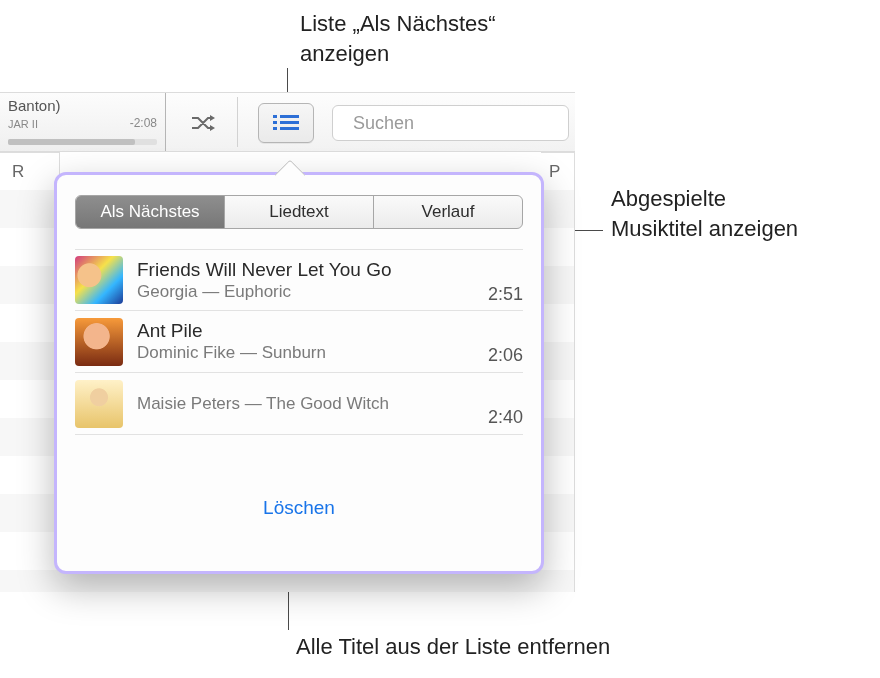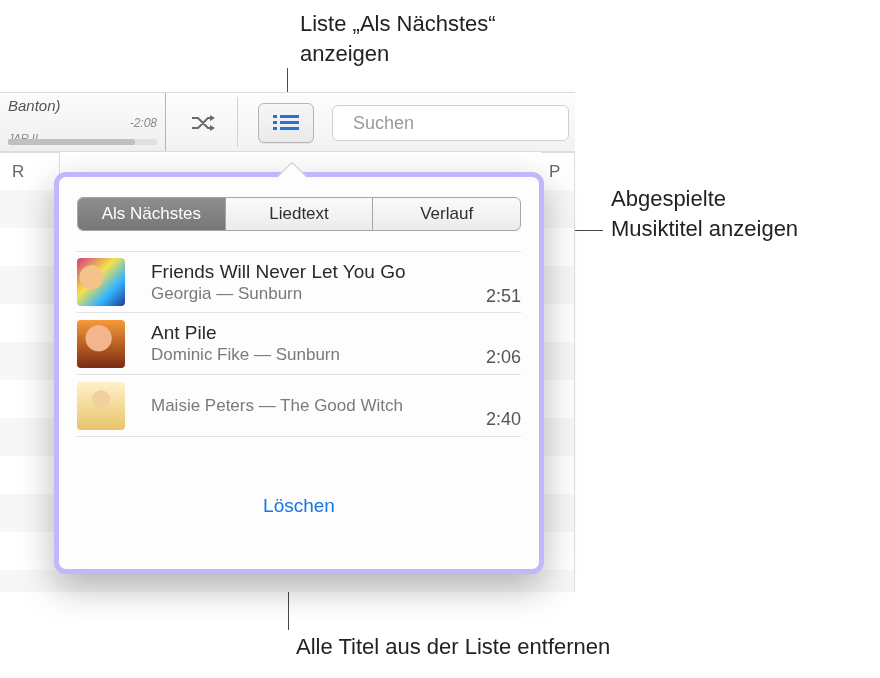--- a/index.html
+++ b/index.html
@@ -51,27 +51,26 @@
     display: flex;
     align-items: center;
   }
   .now-playing {
     position: absolute;
     left: 0; top: 0; bottom: 0;
     width: 166px;
     border-right: 1px solid var(--border-gray);
     background: linear-gradient(#fcfcfc,#efefef);
     padding: 4px 10px 4px 8px;
-    font-style: italic;
   }
   .now-playing .np-line1 {
     font-size: 15px; color:#555; white-space:nowrap; overflow:hidden;
   }
   .now-playing .np-line2 {
-    font-size: 11px; color:#888; white-space:nowrap; overflow:hidden; margin-top:18px;
+    font-size: 11px; color:#888; white-space:nowrap; overflow:hidden; margin-top:4px;
   }
   .now-playing .np-time {
     font-size: 12px; color:#888; position:absolute; right:8px; top:23px;
   }
   .now-playing .np-track {
     position:absolute; left:0; right:0; bottom:6px; height:6px;
     background:#e0e0e0; border-radius:2px; margin:0 8px;
   }
   .now-playing .np-track .np-fill{
     width:85%; height:100%; background:#c0c0c0; border-radius:2px;
@@ -141,21 +140,21 @@
   }
   .col-h-left  { left:0;   width:60px; border-top:1px solid #ddd;}
   .col-h-right { left:541px; width:34px; padding-left:8px; border-top:1px solid #ddd;}
 
   
   .popover {
     position:absolute;
     left:54px; top:172px;
     width:490px; height:402px;
     background: var(--panel-bg);
-    border:5px solid #c4b5fd;
+    border:3px solid #c4b5fd;
     border-radius:12px;
     box-shadow: 0 14px 36px rgba(0,0,0,.28);
   }
   .popover .caret {
     position:absolute;
     top:-11px; left:222px;
     width:22px; height:22px;
     background: var(--panel-bg);
     border-left:1px solid #bfbfbf;
     border-top:1px solid #bfbfbf;
@@ -186,21 +185,21 @@
   }
 
   .tracklist {
     position:absolute;
     top:74px; left:18px; right:18px;
   }
   .track-row {
     display:flex; align-items:center;
     height:62px;
     border-bottom:1px solid #e2e2e2;
-    gap:26px;
+    gap:14px;
   }
   .track-row:first-child { border-top:1px solid #e2e2e2; }
   .art {
     width:48px; height:48px;
     border-radius:4px;
     flex:0 0 48px;
   }
   .meta { flex:1; min-width:0; }
   .meta .t  { font-size:19px; color:#2a2a2a; white-space:nowrap; overflow:hidden; text-overflow:ellipsis;}
   .meta .s  { font-size:17px; color:#7a7a7a; white-space:nowrap; overflow:hidden; text-overflow:ellipsis; margin-top:1px;}
@@ -305,21 +304,21 @@
     <div class="seg-item">
         <span>Verlauf</span>
       </div>
   </div>
 
   <div class="tracklist">
     <div class="track-row">
       <div class="art art1"></div>
       <div class="meta">
         <div class="t">Friends Will Never Let You Go</div>
-        <div class="s">Georgia — Sunburn</div>
+        <div class="s">Georgia — Euphoric</div>
       </div>
       <div class="dur">2:51</div>
     </div>
     <div class="track-row">
       <div class="art art2"></div>
       <div class="meta">
         <div class="t">Ant Pile</div>
         <div class="s">Dominic Fike — Sunburn</div>
       </div>
       <div class="dur">2:06</div>

